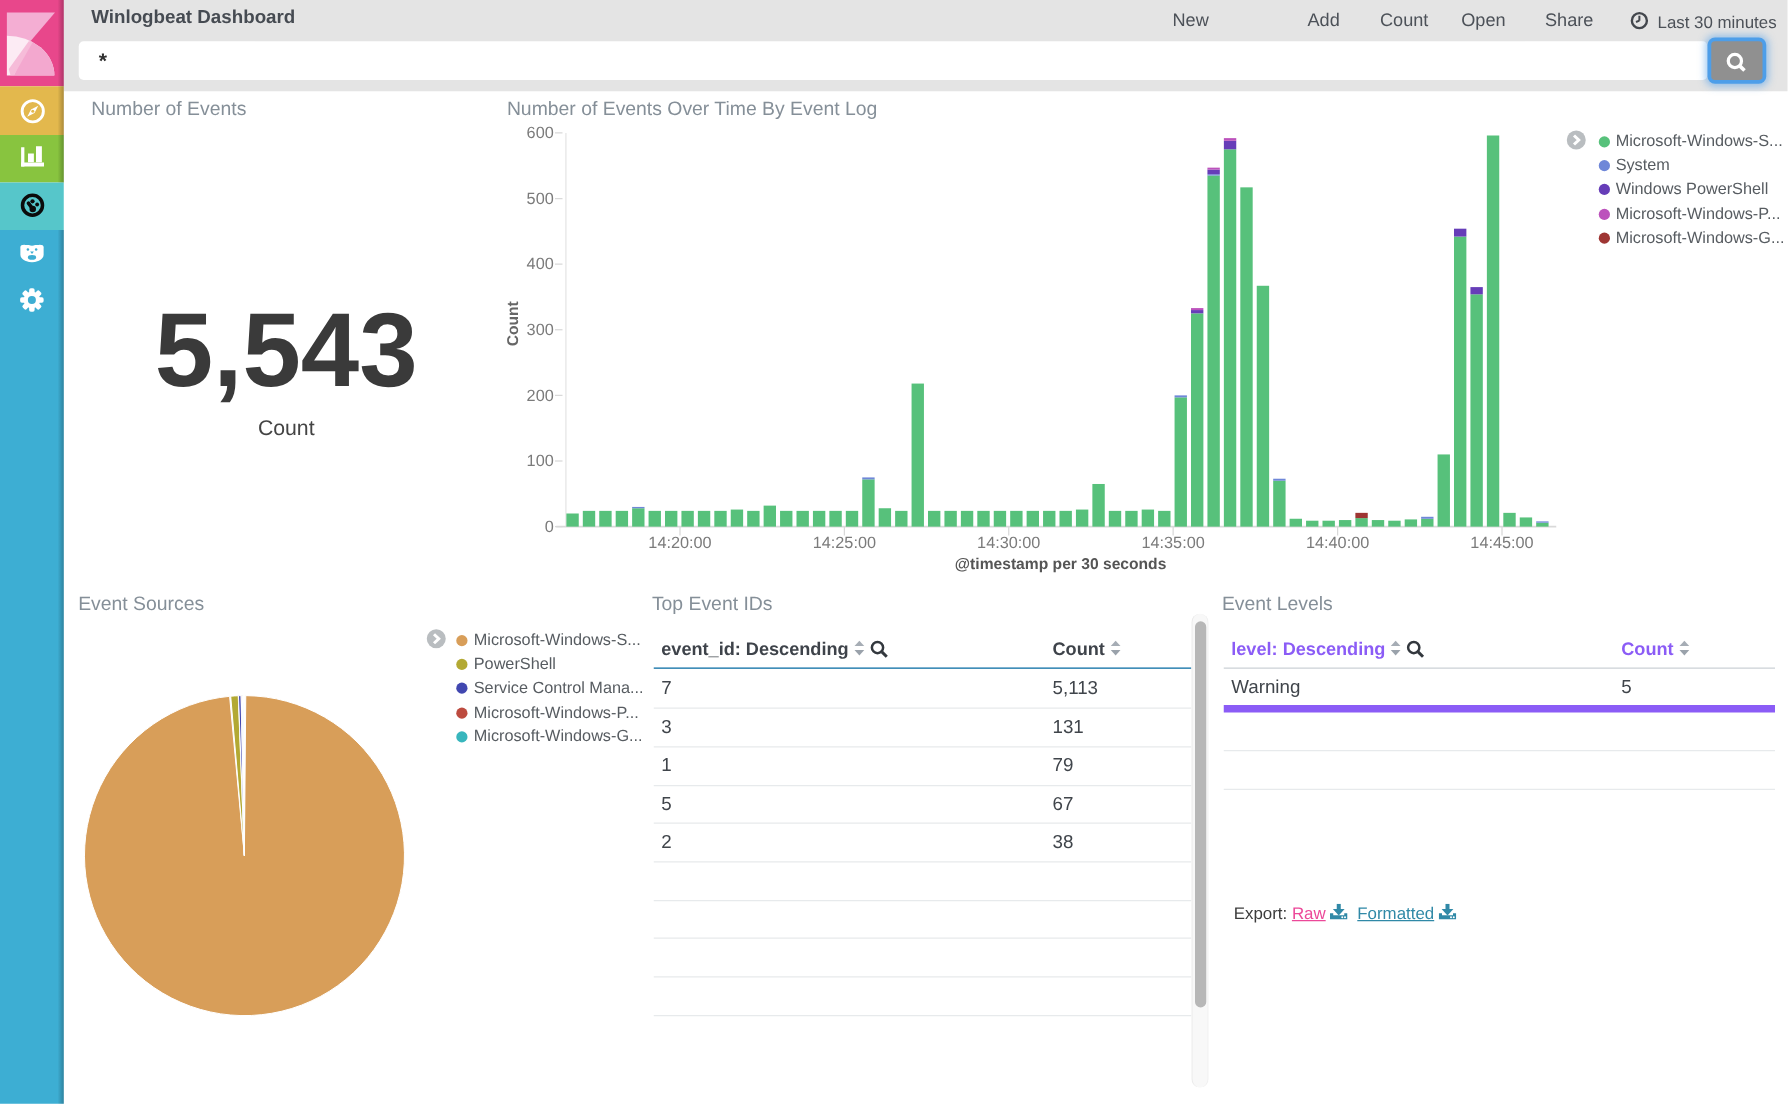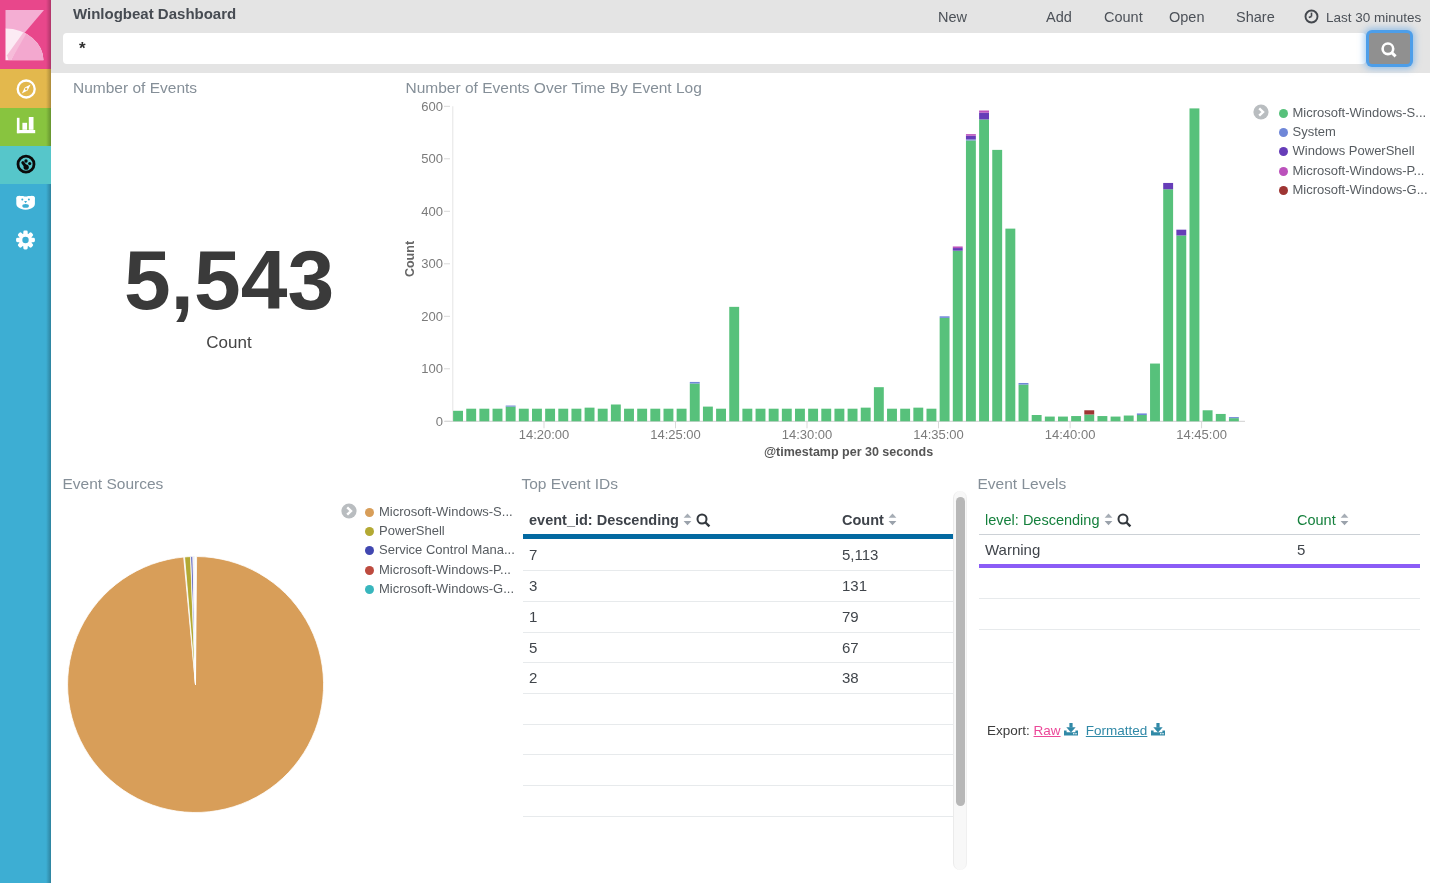--- a/index.html
+++ b/index.html
@@ -215,52 +215,52 @@
     <polyline points="6.2,4.4 10,8 6.2,11.6" fill="none" stroke="#fff" stroke-width="2.4"></polyline>
   </svg>
 <div style="position:absolute;left:365px;top:502px;font-size:13px;color:#575c61;line-height:19.2px;white-space:nowrap">
 <div><span style="display:inline-block;width:9px;height:9px;border-radius:50%;background:#d89e59;margin-right:5px;vertical-align:-1px"></span>Microsoft-Windows-S...</div>
 <div><span style="display:inline-block;width:9px;height:9px;border-radius:50%;background:#b3a933;margin-right:5px;vertical-align:-1px"></span>PowerShell</div>
 <div><span style="display:inline-block;width:9px;height:9px;border-radius:50%;background:#4147b0;margin-right:5px;vertical-align:-1px"></span>Service Control Mana...</div>
 <div><span style="display:inline-block;width:9px;height:9px;border-radius:50%;background:#bd4b3f;margin-right:5px;vertical-align:-1px"></span>Microsoft-Windows-P...</div>
 <div><span style="display:inline-block;width:9px;height:9px;border-radius:50%;background:#38b6bd;margin-right:5px;vertical-align:-1px"></span>Microsoft-Windows-G...</div>
 </div>
 <div style="position:absolute;left:523px;top:504.5px;width:430px">
-<div style="height:29px;line-height:30px;border-bottom:5px solid #0369a1;font-size:14.5px;font-weight:bold;color:#3e434a;position:relative"><span style="padding-left:6px">event_id: Descending</span> <svg width="9" height="13" viewBox="0 0 9 13" style="vertical-align:-1.5px">
+<div style="height:29px;line-height:30px;border-bottom:1px solid #0369a1;font-size:14.5px;font-weight:bold;color:#3e434a;position:relative"><span style="padding-left:6px">event_id: Descending</span> <svg width="9" height="13" viewBox="0 0 9 13" style="vertical-align:-1.5px">
         <polygon points="4.5,0.5 8.4,4.8 0.6,4.8" fill="#a6adb5"></polygon>
         <polygon points="4.5,12.3 8.4,8 0.6,8" fill="#9aa2ab"></polygon>
       </svg> <svg width="15" height="15" viewBox="0 0 15 15" style="vertical-align:-3px">
         <circle cx="6" cy="6" r="4.5" fill="none" stroke="#33383e" stroke-width="2"></circle>
         <line x1="9.5" y1="9.5" x2="13.4" y2="13.4" stroke="#33383e" stroke-width="2.4"></line>
       </svg><span style="position:absolute;left:319px">Count <svg width="9" height="13" viewBox="0 0 9 13" style="vertical-align:-1.5px">
           <polygon points="4.5,0.5 8.4,4.8 0.6,4.8" fill="#a6adb5"></polygon>
           <polygon points="4.5,12.3 8.4,8 0.6,8" fill="#9aa2ab"></polygon>
         </svg></span></div>
 <div style="height:31.8px;line-height:31.8px;border-bottom:1px solid #e7eaec;font-size:15px;color:#40454b;position:relative"><span style="padding-left:6px">7</span><span style="position:absolute;left:319px">5,113</span></div>
 <div style="height:29.7px;line-height:29.7px;border-bottom:1px solid #e7eaec;font-size:15px;color:#40454b;position:relative"><span style="padding-left:6px">3</span><span style="position:absolute;left:319px">131</span></div>
 <div style="height:29.7px;line-height:29.7px;border-bottom:1px solid #e7eaec;font-size:15px;color:#40454b;position:relative"><span style="padding-left:6px">1</span><span style="position:absolute;left:319px">79</span></div>
 <div style="height:29.7px;line-height:29.7px;border-bottom:1px solid #e7eaec;font-size:15px;color:#40454b;position:relative"><span style="padding-left:6px">5</span><span style="position:absolute;left:319px">67</span></div>
 <div style="height:29.7px;line-height:29.7px;border-bottom:1px solid #e7eaec;font-size:15px;color:#40454b;position:relative"><span style="padding-left:6px">2</span><span style="position:absolute;left:319px">38</span></div>
 <div style="height:29.7px;border-bottom:1px solid #e7eaec"></div>
 <div style="height:29.7px;border-bottom:1px solid #e7eaec"></div>
 <div style="height:29.7px;border-bottom:1px solid #e7eaec"></div>
 <div style="height:29.7px;border-bottom:1px solid #e7eaec"></div>
 </div>
 <div style="position:absolute;left:979px;top:504.5px;width:441px">
-<div style="height:29px;line-height:30px;border-bottom:1px solid #ccd1d6;font-size:14.5px;font-weight:normal;color:#15803d;position:relative"><span style="padding-left:6px">level: Descending</span> <svg width="9" height="13" viewBox="0 0 9 13" style="vertical-align:-1.5px">
+<div style="height:29px;line-height:30px;border-bottom:1px solid #ccd1d6;font-size:14.5px;font-weight:bold;color:#8b5cf6;position:relative"><span style="padding-left:6px">level: Descending</span> <svg width="9" height="13" viewBox="0 0 9 13" style="vertical-align:-1.5px">
         <polygon points="4.5,0.5 8.4,4.8 0.6,4.8" fill="#a6adb5"></polygon>
         <polygon points="4.5,12.3 8.4,8 0.6,8" fill="#9aa2ab"></polygon>
       </svg> <svg width="15" height="15" viewBox="0 0 15 15" style="vertical-align:-3px">
         <circle cx="6" cy="6" r="4.5" fill="none" stroke="#33383e" stroke-width="2"></circle>
         <line x1="9.5" y1="9.5" x2="13.4" y2="13.4" stroke="#33383e" stroke-width="2.4"></line>
       </svg><span style="position:absolute;left:318px">Count <svg width="9" height="13" viewBox="0 0 9 13" style="vertical-align:-1.5px">
           <polygon points="4.5,0.5 8.4,4.8 0.6,4.8" fill="#a6adb5"></polygon>
           <polygon points="4.5,12.3 8.4,8 0.6,8" fill="#9aa2ab"></polygon>
         </svg></span></div>
-<div style="height:29.7px;line-height:29.7px;border-bottom:4px solid #8b5cf6;font-size:15px;color:#40454b;position:relative"><span style="padding-left:6px">Warning</span><span style="position:absolute;left:318px">5</span></div>
+<div style="height:29.7px;line-height:29.7px;border-bottom:6px solid #8b5cf6;font-size:15px;color:#40454b;position:relative"><span style="padding-left:6px">Warning</span><span style="position:absolute;left:318px">5</span></div>
 <div style="height:29.7px;border-bottom:1px solid #e7eaec"></div>
 <div style="height:29.7px;border-bottom:1px solid #e7eaec"></div>
 </div>
 <div style="position:absolute;left:987px;top:723px;font-size:13.5px;color:#3c3c3c">Export: <a style="color:#ec4899;text-decoration:underline">Raw</a> <svg width="14" height="13" viewBox="0 0 14 13" style="vertical-align:-1px">
       <rect x="5.4" y="0" width="3.2" height="4.6" fill="#3089a7"></rect>
       <polygon points="2.3,4.2 11.7,4.2 7,9.4" fill="#3089a7"></polygon>
       <path d="M0,7.6 L2.6,7.6 L2.6,9.2 L11.4,9.2 L11.4,7.6 L14,7.6 L14,12.4 L0,12.4 Z" fill="#3089a7"></path>
       <circle cx="12" cy="10.8" r="0.8" fill="#fff"></circle>
       <circle cx="9.8" cy="10.8" r="0.8" fill="#fff"></circle>
     </svg>&nbsp; <a style="color:#3089a7;text-decoration:underline">Formatted</a> <svg width="14" height="13" viewBox="0 0 14 13" style="vertical-align:-1px">

